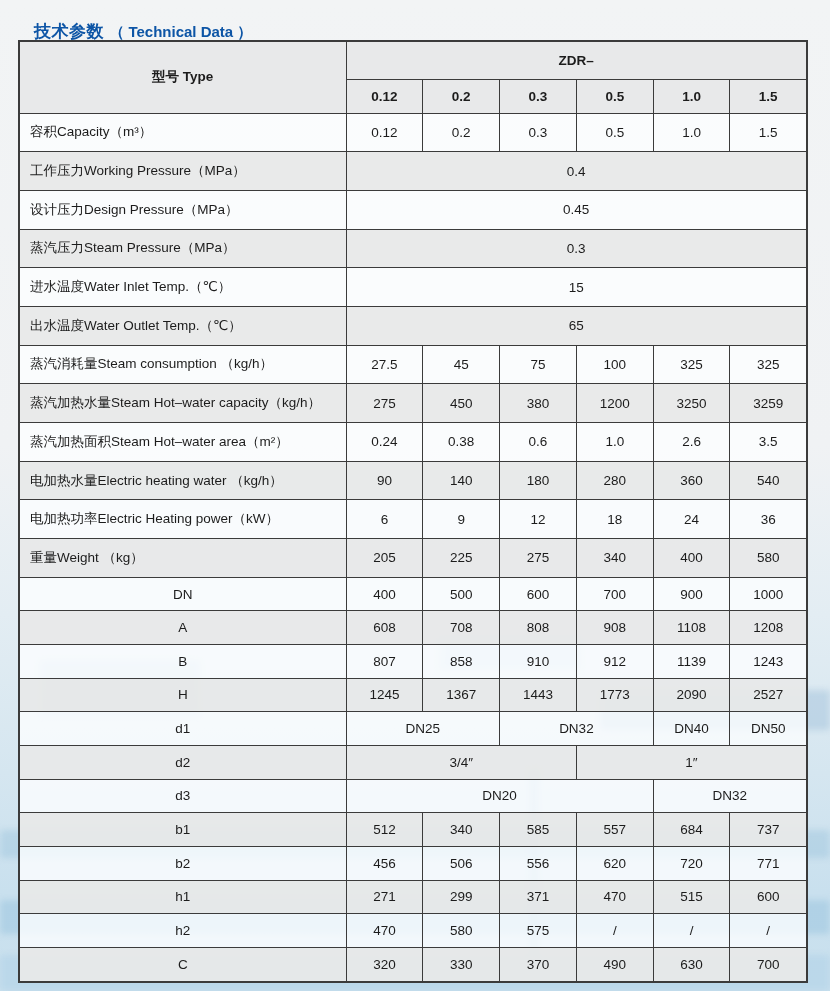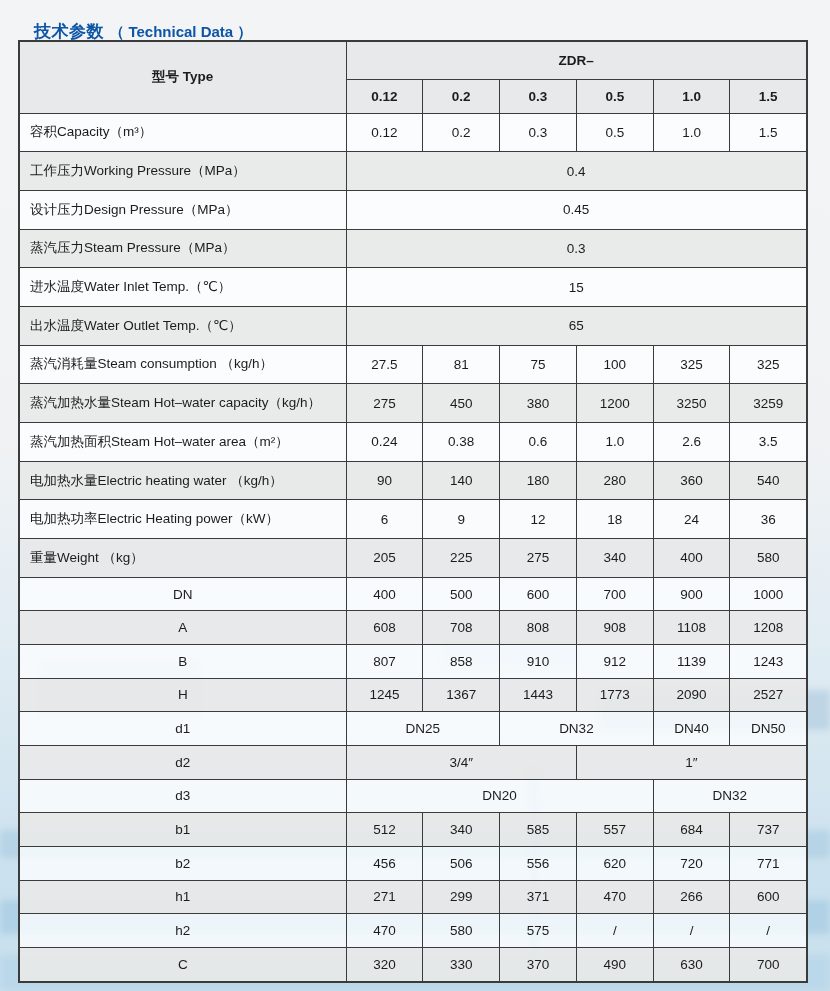--- a/index.html
+++ b/index.html
@@ -151,21 +151,21 @@
         <td class="label-cell align-left">进水温度Water Inlet Temp.（℃）</td>
         <td colspan="6">15</td>
       </tr>
       <tr class="dark">
         <td class="label-cell align-left">出水温度Water Outlet Temp.（℃）</td>
         <td colspan="6">65</td>
       </tr>
       <tr class="light">
         <td class="label-cell align-left">蒸汽消耗量Steam consumption （kg/h）</td>
         <td>27.5</td>
-        <td>81</td>
+        <td>45</td>
         <td>75</td>
         <td>100</td>
         <td>325</td>
         <td>325</td>
       </tr>
       <tr class="dark">
         <td class="label-cell align-left">蒸汽加热水量Steam Hot–water capacity（kg/h）</td>
         <td>275</td>
         <td>450</td>
         <td>380</td>
@@ -279,21 +279,21 @@
         <td>620</td>
         <td>720</td>
         <td>771</td>
       </tr>
       <tr class="dark">
         <td class="label-cell align-center">h1</td>
         <td>271</td>
         <td>299</td>
         <td>371</td>
         <td>470</td>
-        <td>266</td>
+        <td>515</td>
         <td>600</td>
       </tr>
       <tr class="light">
         <td class="label-cell align-center">h2</td>
         <td>470</td>
         <td>580</td>
         <td>575</td>
         <td>/</td>
         <td>/</td>
         <td>/</td>

